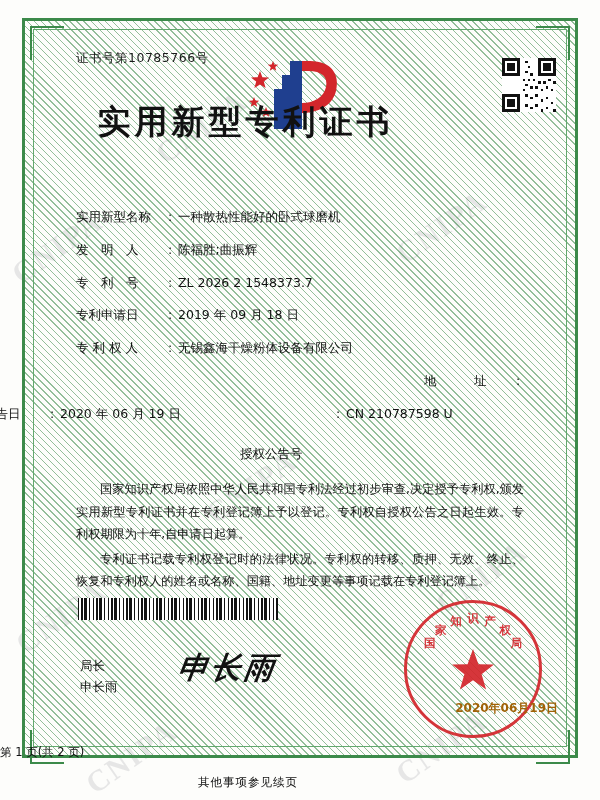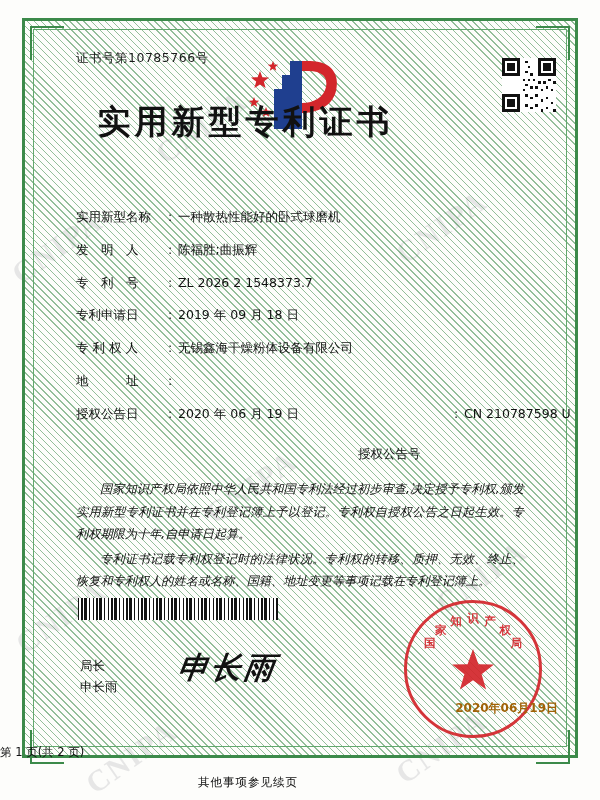--- a/index.html
+++ b/index.html
@@ -125,20 +125,21 @@
     position: absolute;
     left: 76px; top: 208px;
     width: 450px;
     font-size: 12.5px;
     color: #111;
     line-height: 1.5;
   }
   .field-row {
     display: flex;
     margin-bottom: 14px;
+    justify-content: flex-end;
   }
   .field-label {
     width: 92px;
     flex: 0 0 92px;
     letter-spacing: 0px;
     white-space: nowrap;
   }
   .field-colon {
     width: 10px;
     flex: 0 0 10px;
@@ -156,21 +157,20 @@
   }
 
   .paragraphs {
     position: absolute;
     left: 76px; top: 478px;
     width: 448px;
     font-size: 12.2px;
     color: #111;
     line-height: 1.85;
     text-align: justify;
-    font-style: italic;
   }
   .paragraphs p { margin: 0 0 2px 0; text-indent: 24px; }
 
   
   .barcode {
     position: absolute;
     left: 78px; top: 598px;
     width: 200px; height: 22px;
     background: repeating-linear-gradient(to right,
       #111 0 1px, #fff 1px 3px, #111 3px 5px, #fff 5px 6px,

